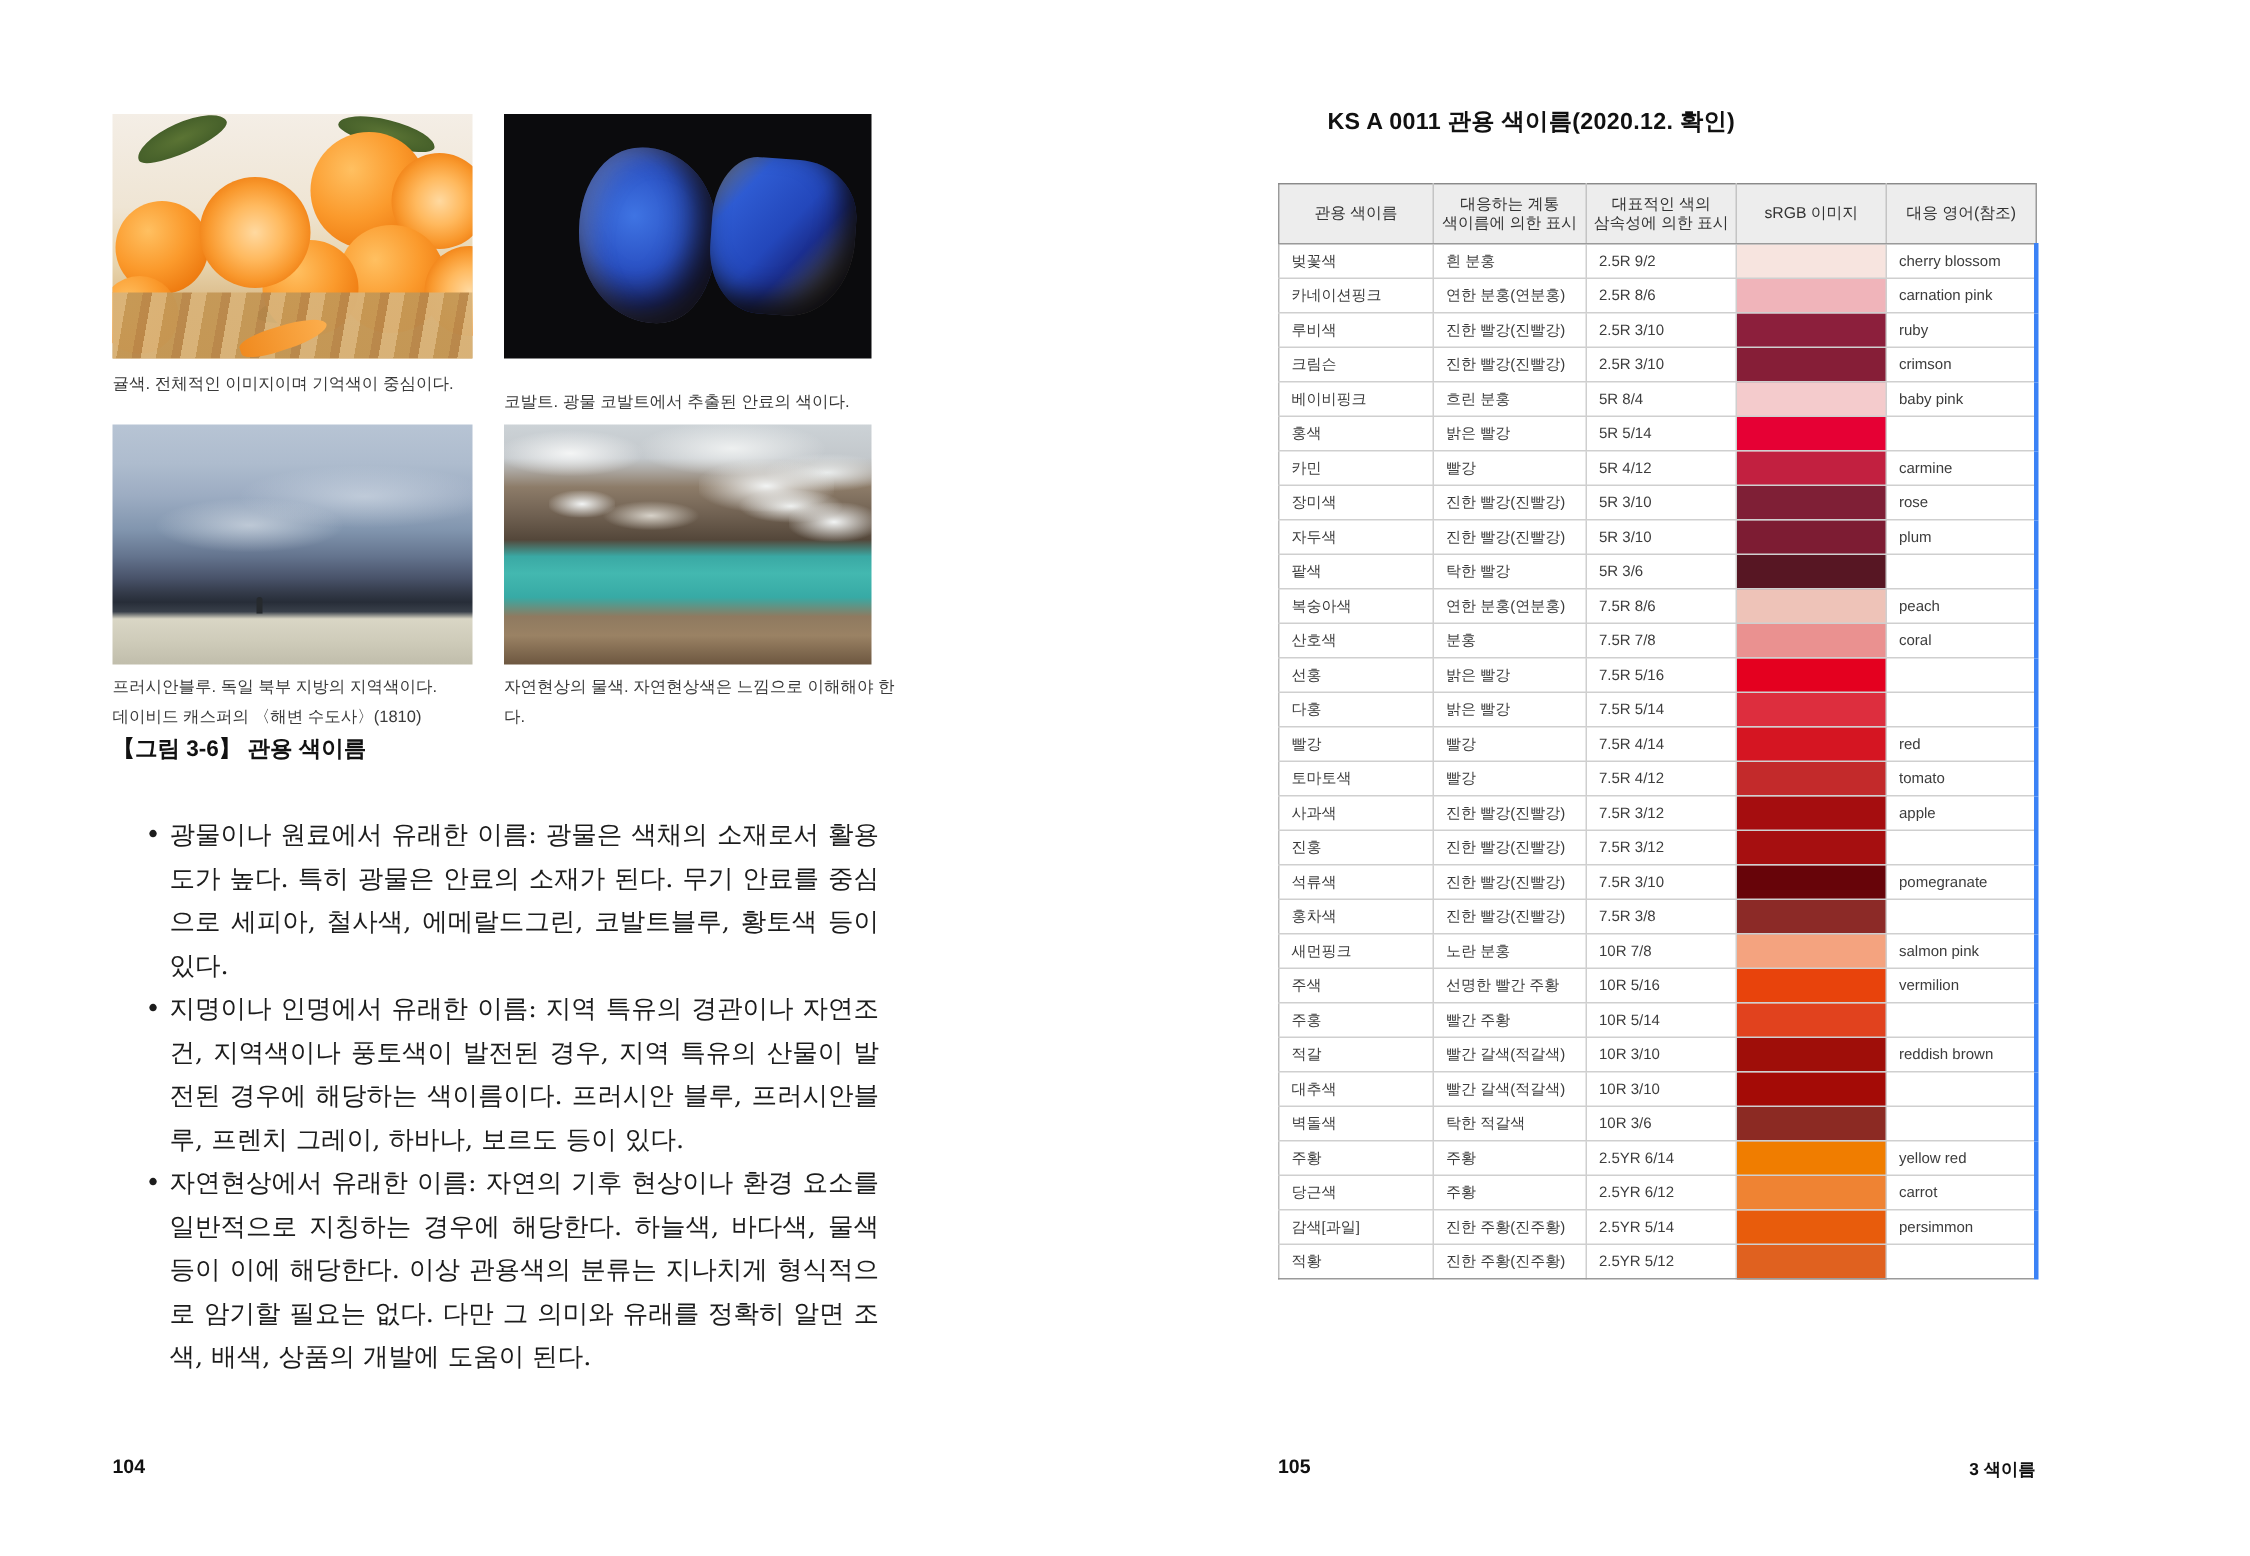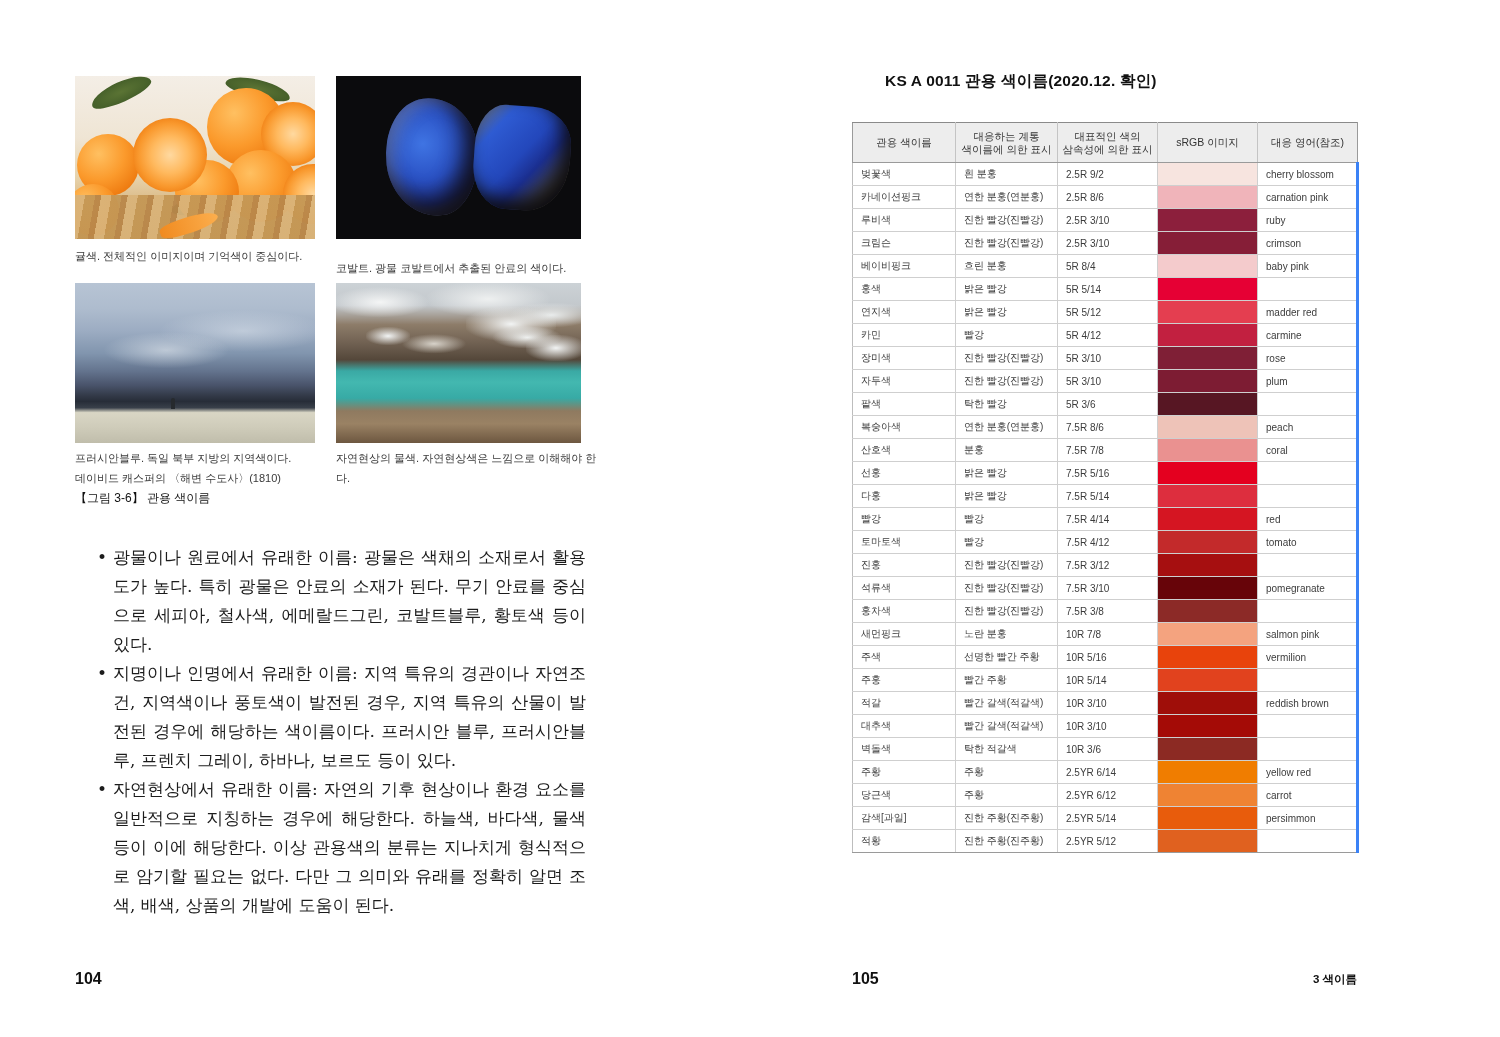--- a/index.html
+++ b/index.html
@@ -41,21 +41,21 @@
        background:
          radial-gradient(ellipse 70px 22px at 18% 12%,#f4f5f5 0%,rgba(244,245,245,0) 70%),
          radial-gradient(ellipse 90px 26px at 62% 10%,#eef0f0 0%,rgba(238,240,240,0) 70%),
          radial-gradient(ellipse 60px 18px at 88% 20%,#e9ecec 0%,rgba(233,236,236,0) 70%),
          radial-gradient(ellipse 50px 16px at 78% 34%,#eef0ef 0%,rgba(238,240,239,0) 70%),
          radial-gradient(ellipse 46px 14px at 40% 38%,#d7d2c9 0%,rgba(215,210,201,0) 70%),
          linear-gradient(180deg,#ccd2d6 0%,#c3c8cc 14%,#8d7c69 26%,#6f6051 38%,#54473a 48%,#3aa9a4 55%,#43b8b0 62%,#37aaa5 72%,#8f7a60 80%,#9a8264 88%,#6d5740 100%);}
   .snow{position:absolute;background:radial-gradient(ellipse at 50% 50%,#f2f4f4 0%,rgba(242,244,244,0) 75%);}
 
   .caption{position:absolute;font-size:11px;line-height:20px;color:#3a3a3a;white-space:pre-line;}
-  .figlabel{position:absolute;left:75px;top:490px;font-size:12px;font-weight:normal;color:#111;}
+  .figlabel{position:absolute;left:75px;top:490px;font-size:15px;font-weight:bold;color:#111;}
 
   
   #bullets{position:absolute;left:97px;top:543px;width:489px;
        font-family:"DejaVu Serif","Liberation Serif",serif;font-size:17px;line-height:29px;
        color:#1c1c1c;text-align:justify;}
   .bullet{position:relative;padding-left:16px;}
   .bullet .dot{position:absolute;left:0;top:0;}
 
   
   #rtitle{position:absolute;left:885px;top:71px;font-size:15.5px;font-weight:600;color:#111;letter-spacing:.2px;}
@@ -67,21 +67,21 @@
        border:1px solid #c4c4c4;border-top:1px solid #8a8a8a;border-bottom:1px solid #9a9a9a;
        white-space:pre-line;text-align:center;line-height:13px;}
   #ctable th:first-child{border-left:1px solid #9a9a9a}
   #ctable th:last-child{border-right:1px solid #9a9a9a}
   #ctable td{height:22px;border:1px solid #cfcfcf;padding:0 0 0 8px;background:#fff;}
   #ctable td.sw{padding:0;}
   #ctable tr:last-child td{border-bottom:1px solid #9a9a9a}
   #ctable td:first-child{border-left:1px solid #bdbdbd}
   #ctable td:last-child{border-right:3px solid #3b82f6}
 
-  .pagenum{position:absolute;top:970px;font-size:16px;font-weight:bold;color:#111;text-align:right;}
+  .pagenum{position:absolute;top:970px;font-size:13px;font-weight:bold;color:#111;text-align:right;}
   #chapfoot{position:absolute;top:972px;right:143px;font-size:11.5px;font-weight:600;color:#111;}
 </style>
 </head>
 <body>
 
 <div id="page">
 
   <div class="photo ph1">
     <div class="leaf" style="left:14px;top:6px;width:64px;height:20px;transform:rotate(-24deg)"></div>
     <div class="leaf" style="left:150px;top:4px;width:66px;height:18px;transform:rotate(14deg)"></div>
@@ -184,27 +184,20 @@
           <td>baby pink</td>
         </tr>
         <tr>
           <td>홍색</td>
           <td>밝은 빨강</td>
           <td>5R 5/14</td>
           <td class="sw" style="background: rgb(230, 0, 52);"></td>
           <td></td>
         </tr>
         <tr>
-          <td>연지색</td>
-          <td>밝은 빨강</td>
-          <td>5R 5/12</td>
-          <td class="sw" style="background: rgb(228, 62, 80);"></td>
-          <td>madder red</td>
-        </tr>
-        <tr>
           <td>카민</td>
           <td>빨강</td>
           <td>5R 4/12</td>
           <td class="sw" style="background: rgb(194, 32, 64);"></td>
           <td>carmine</td>
         </tr>
         <tr>
           <td>장미색</td>
           <td>진한 빨강(진빨강)</td>
           <td>5R 3/10</td>
@@ -261,20 +254,27 @@
           <td>red</td>
         </tr>
         <tr>
           <td>토마토색</td>
           <td>빨강</td>
           <td>7.5R 4/12</td>
           <td class="sw" style="background: rgb(195, 42, 43);"></td>
           <td>tomato</td>
         </tr>
         <tr>
+          <td>사과색</td>
+          <td>진한 빨강(진빨강)</td>
+          <td>7.5R 3/12</td>
+          <td class="sw" style="background: rgb(165, 13, 15);"></td>
+          <td>apple</td>
+        </tr>
+        <tr>
           <td>진홍</td>
           <td>진한 빨강(진빨강)</td>
           <td>7.5R 3/12</td>
           <td class="sw" style="background: rgb(166, 15, 16);"></td>
           <td></td>
         </tr>
         <tr>
           <td>석류색</td>
           <td>진한 빨강(진빨강)</td>
           <td>7.5R 3/10</td>

